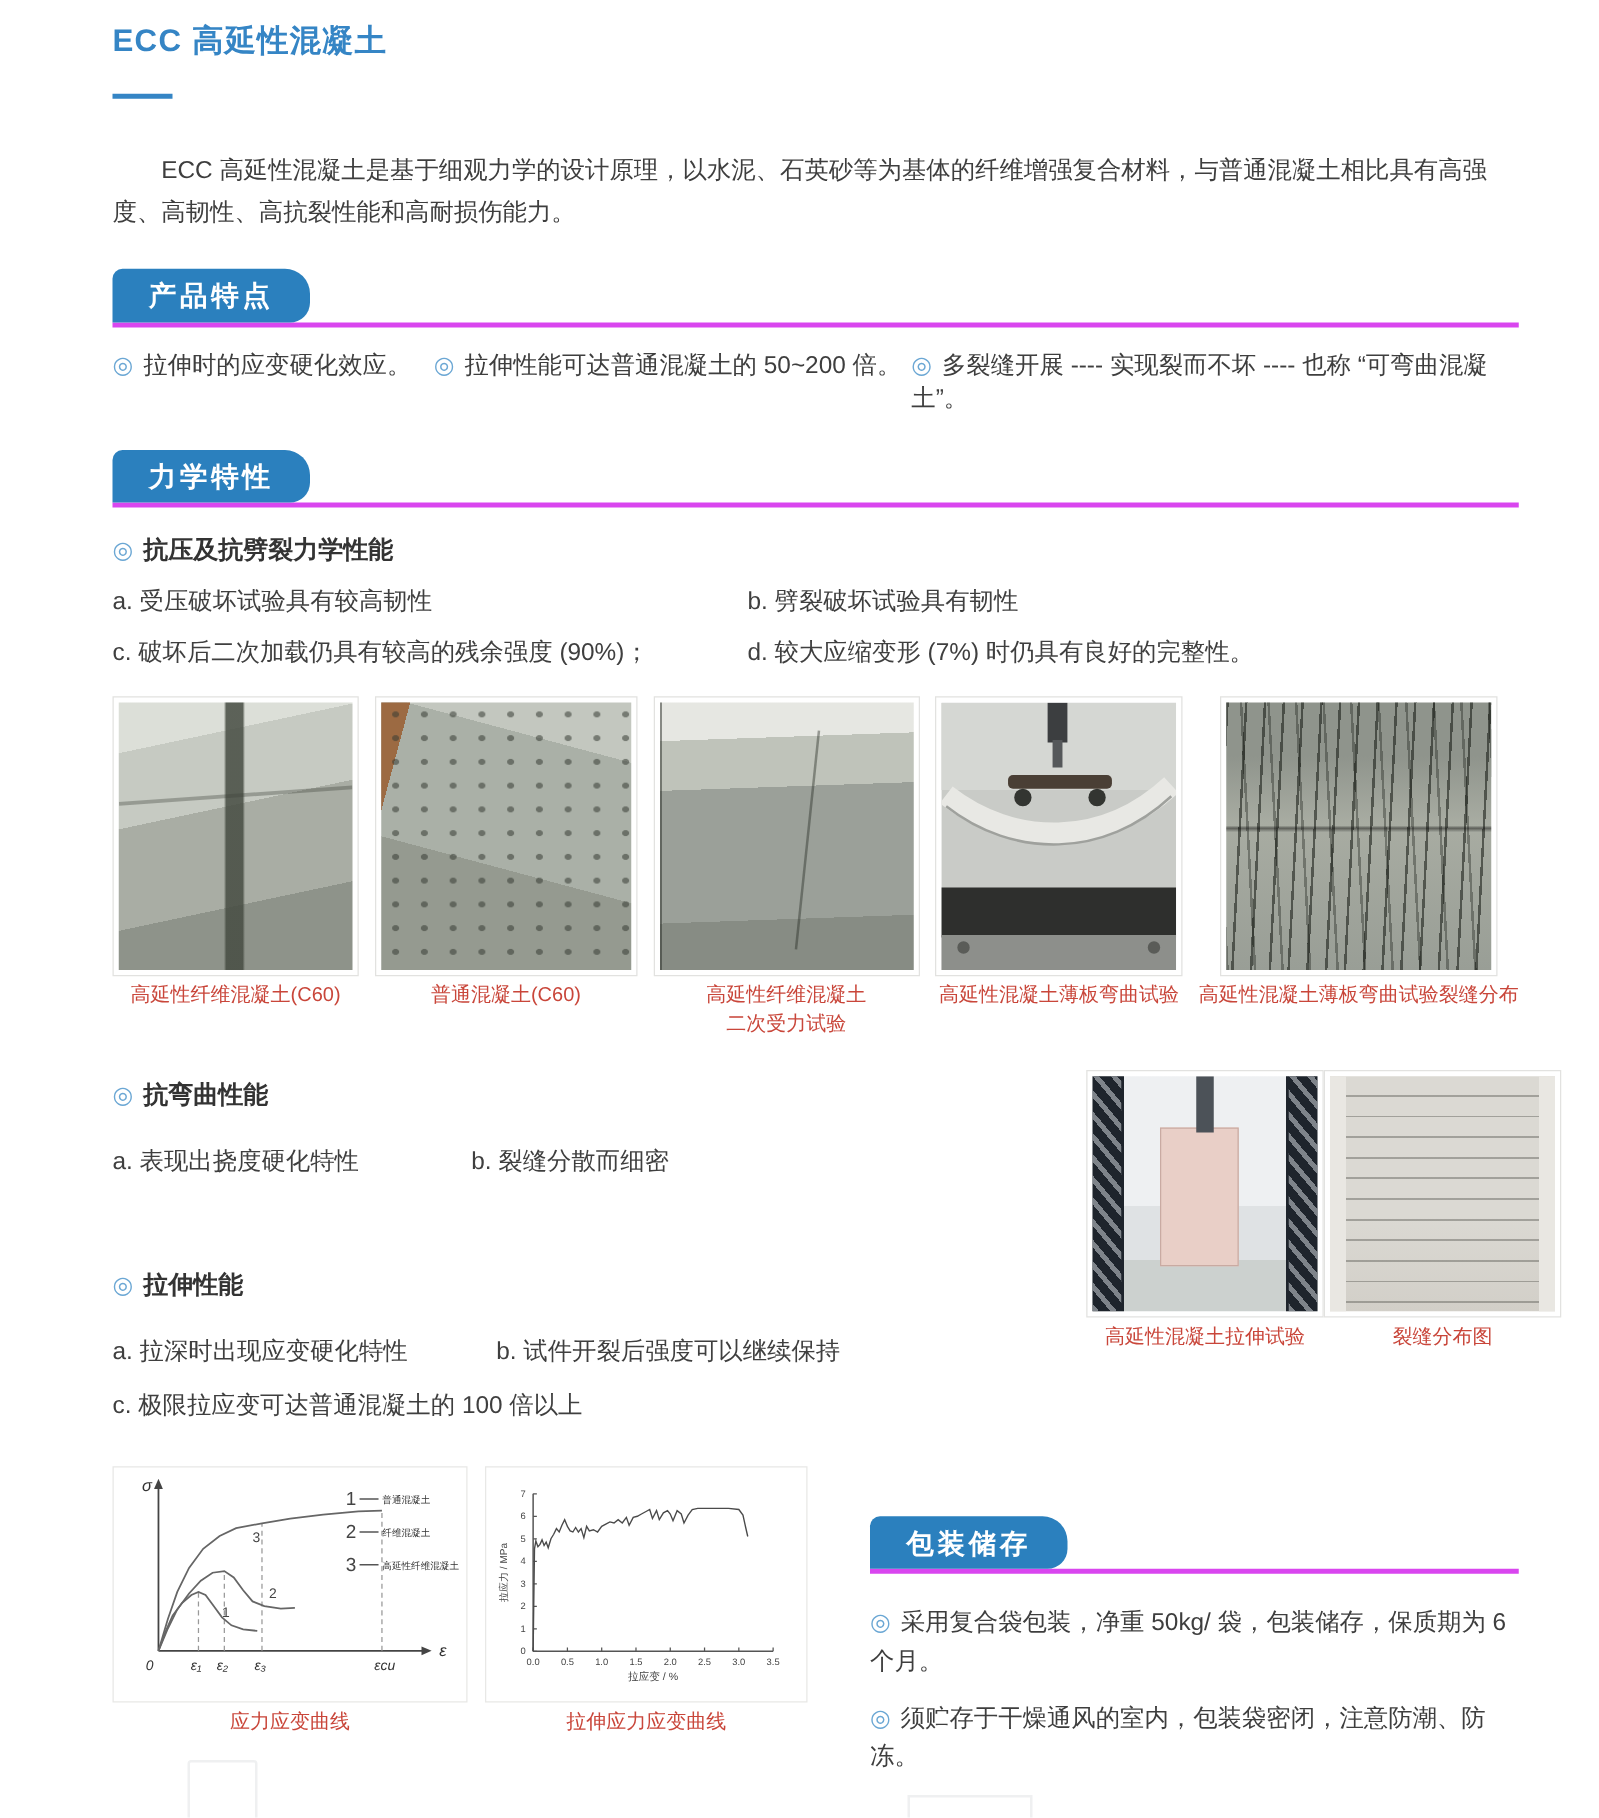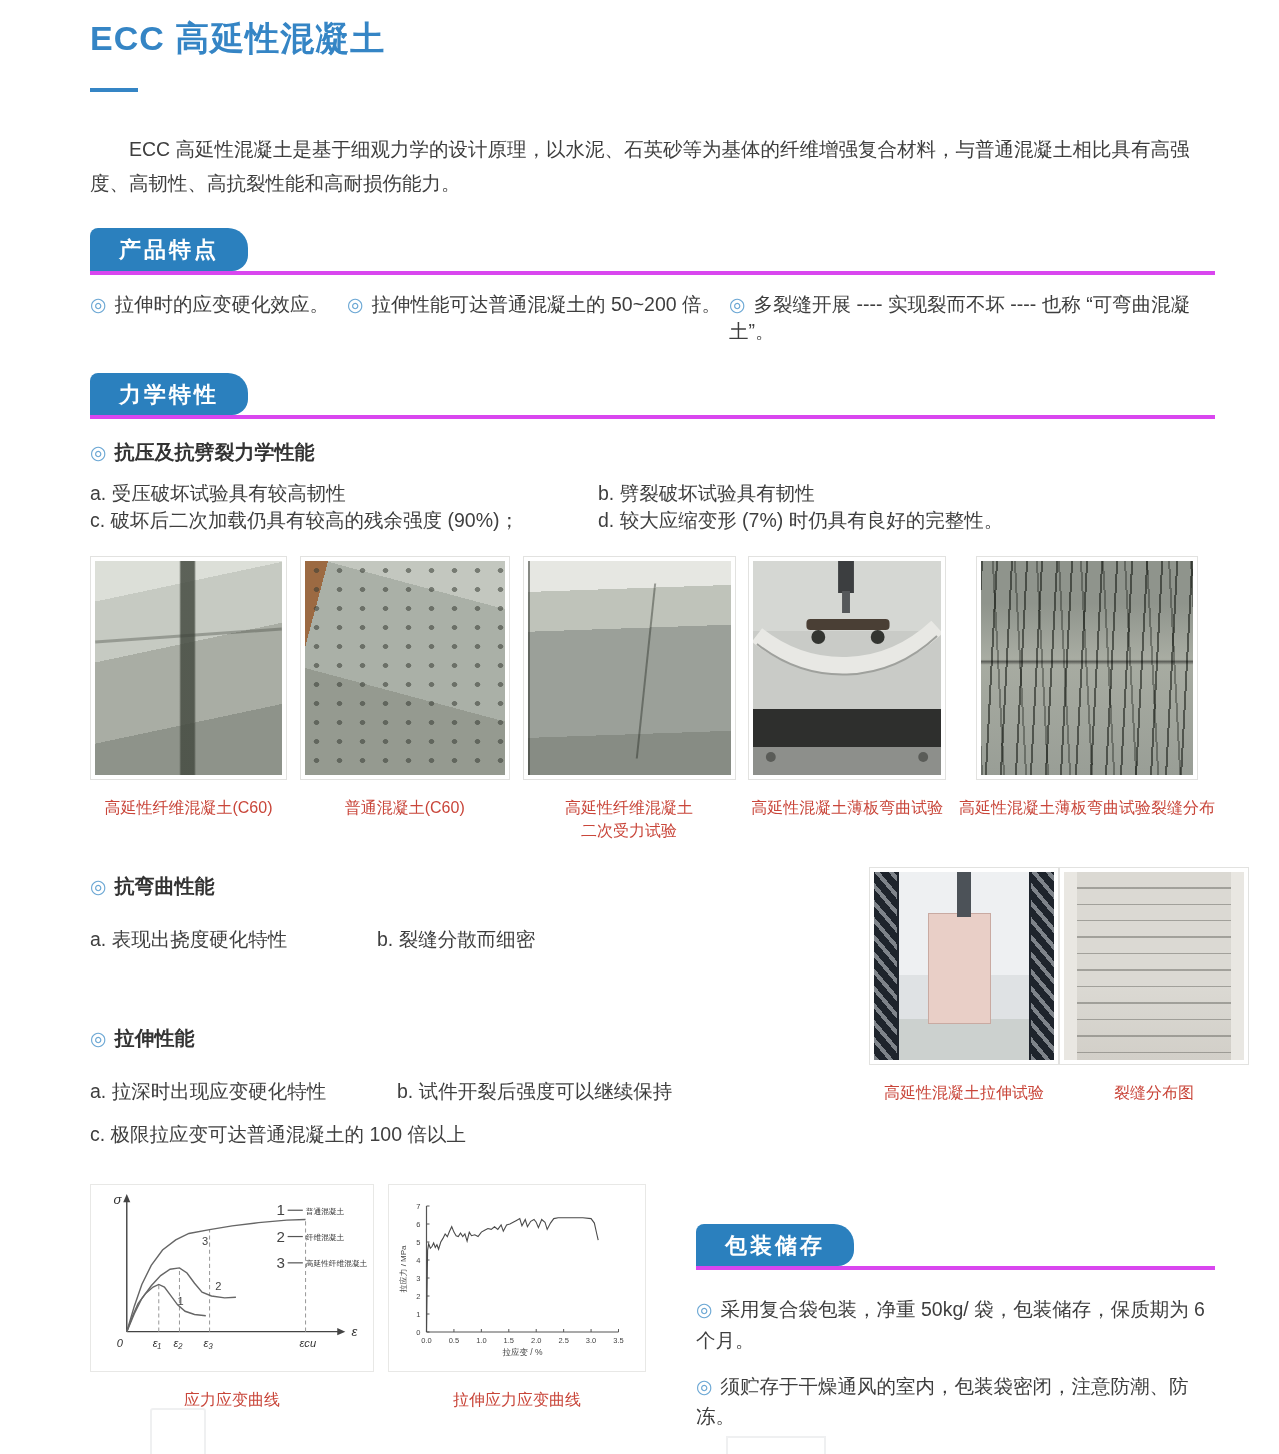--- a/index.html
+++ b/index.html
@@ -2,44 +2,44 @@
 <html><head>
 <meta charset="utf-8">
 <style>
   html,body{margin:0;padding:0;}
   body{
     width:1279px;height:1454px;background:#ffffff;position:relative;overflow:hidden;
     font-family:"Liberation Sans","DejaVu Sans",sans-serif;color:#3f3f3f;
   }
   .content{padding:16px 64px 0 90px;position:relative;}
   
-  .page-title{font-size:34px;font-weight:700;color:#3585c5;letter-spacing:1px;margin:0;}
+  .page-title{font-size:25px;font-weight:700;color:#3585c5;letter-spacing:1px;margin:0;}
   .title-underline{width:48px;height:4px;background:#3585c5;margin-top:26px;}
   .intro{margin:40px 0 0 0;font-size:19.5px;line-height:1.75;text-indent:2em;color:#3e3e3e;}
   
   .sec-head{border-bottom:4px solid #d946ef;line-height:0;margin-top:28px;}
   .sec-tab{
     display:inline-block;line-height:1.25;background:#2b80be;color:#fff;font-weight:700;
     font-size:22px;letter-spacing:3px;padding:8px 0 7px;width:158px;text-align:center;
     border-radius:8px 20px 16px 0;
   }
   
   .bullet{font-size:19.5px;color:#3e3e3e;}
   .bi{color:#6ba7d4;margin-right:8px;font-size:19px;}
   .features-row{display:flex;margin-top:16px;justify-content:flex-end;}
   .f1{width:257px;} .f2{width:382px;} .f3{flex:1;}
   .sub-head{margin-top:20px;font-size:20px;font-weight:700;color:#333;}
   .sub-head .bi{font-weight:400;}
-  .mech-grid{display:grid;grid-template-columns:508px auto;row-gap:0;margin-top:14px;font-size:19.5px;}
+  .mech-grid{display:grid;grid-template-columns:508px auto;row-gap:14px;margin-top:14px;font-size:19.5px;}
   
   .photos-row{display:flex;justify-content:space-between;margin-top:22px;}
   .fig{display:flex;flex-direction:column;align-items:center;}
   .frame{border:1px solid #e2e2e0;background:#fff;padding:4px;box-sizing:border-box;}
   .photo{position:relative;overflow:hidden;}
-  .caption{margin-top:16px;font-size:16px;color:#c9463a;text-align:center;line-height:1.45;white-space:pre-line;}
+  .caption{margin-top:4px;font-size:16px;color:#c9463a;text-align:center;line-height:1.45;white-space:pre-line;}
   .w1{width:197px;} .w2{width:210px;} .w3{width:213px;} .w4{width:198px;} .w5{width:222px;}
   .h-photo{height:214px;}
   
   .ph1{background:
       linear-gradient(90deg,transparent 0 45%,rgba(70,76,66,.85) 46% 53%,transparent 54%),
       linear-gradient(168deg,#dcdfd8 0 16%,#c6cac2 16% 40%,#a9ada4 40% 72%,#8e938a 72%);}
   .ph1::after{content:"";position:absolute;left:0;right:0;top:34%;height:3px;background:rgba(60,65,58,.35);transform:rotate(-4deg);}
   .ph2{background:
       radial-gradient(rgba(55,60,52,.55) 2.5px,transparent 3.2px),
       linear-gradient(105deg,#9c6a42 0 9%,transparent 9%),

